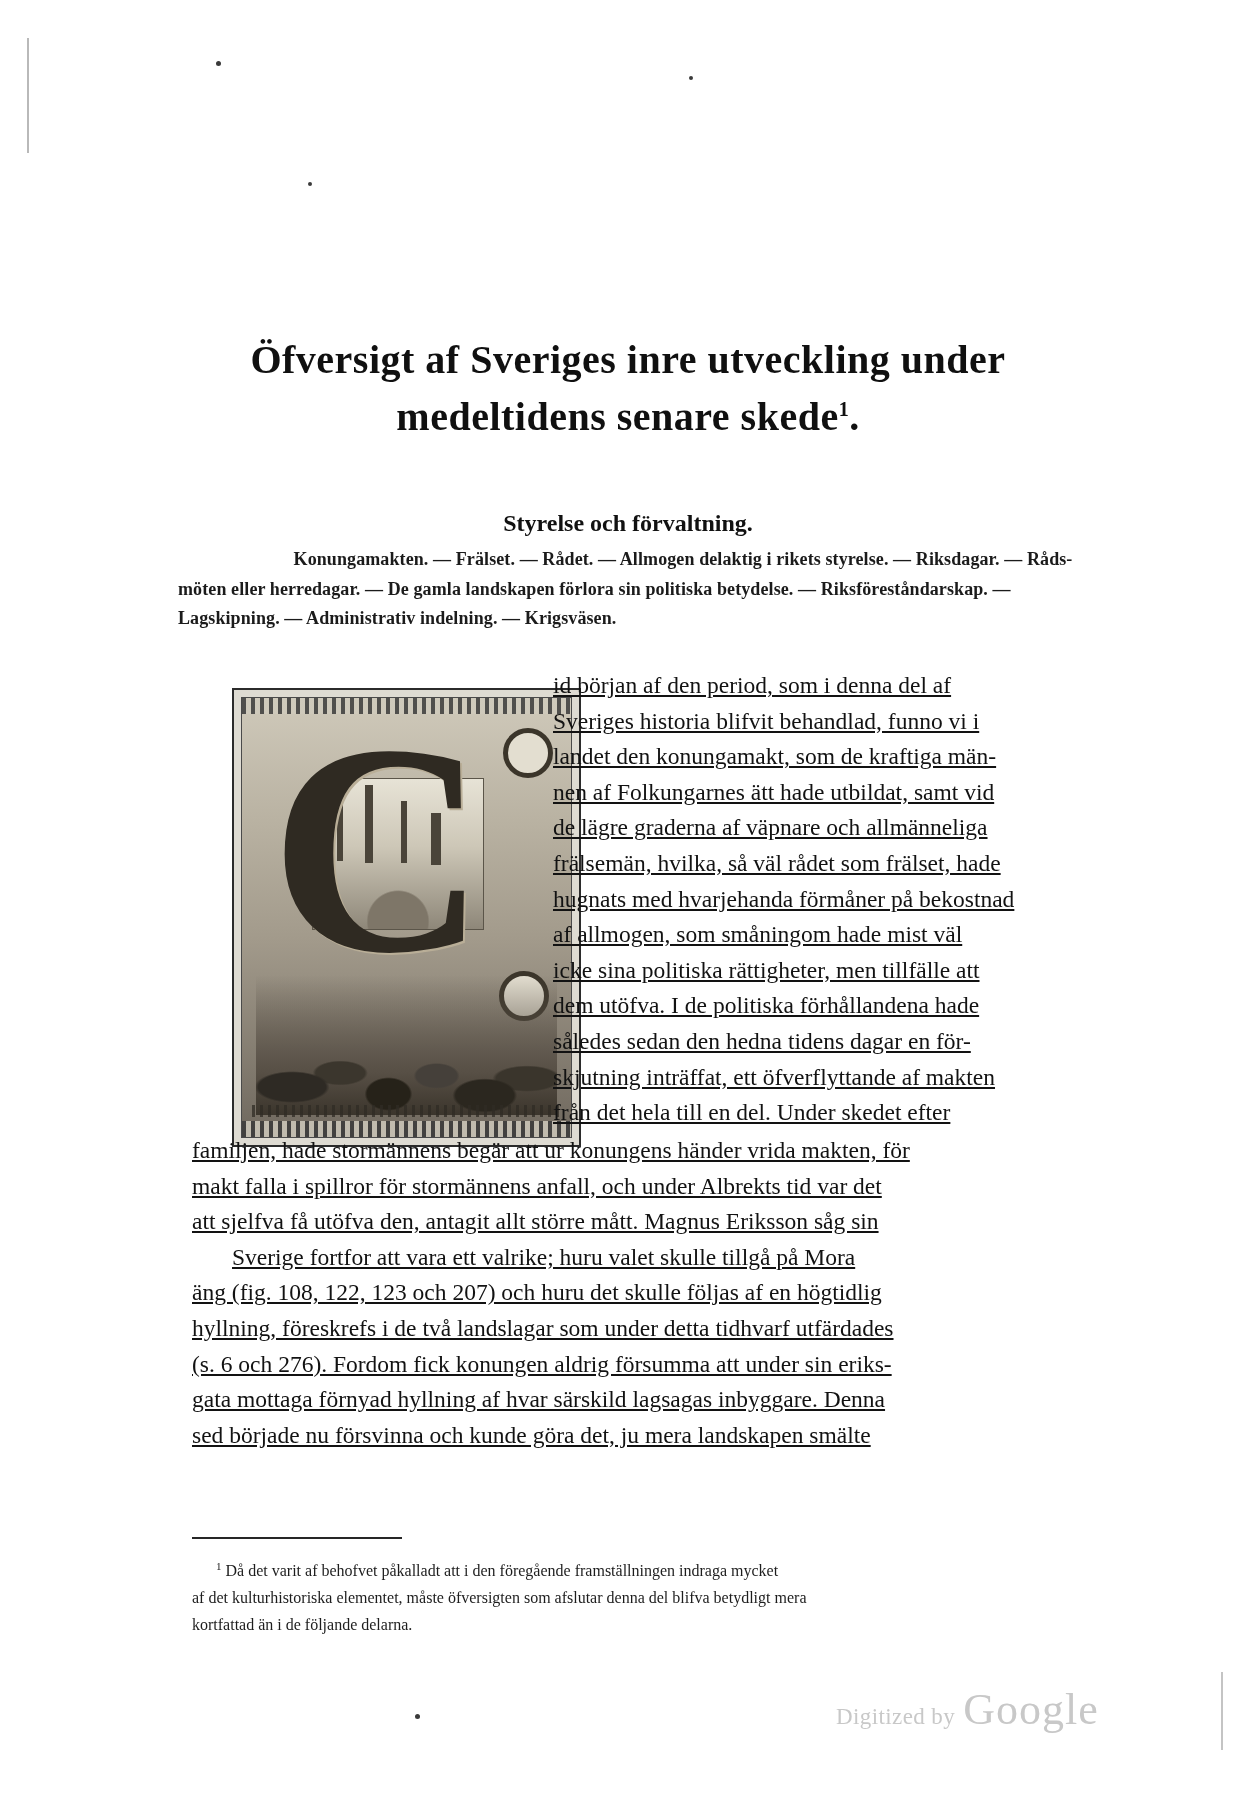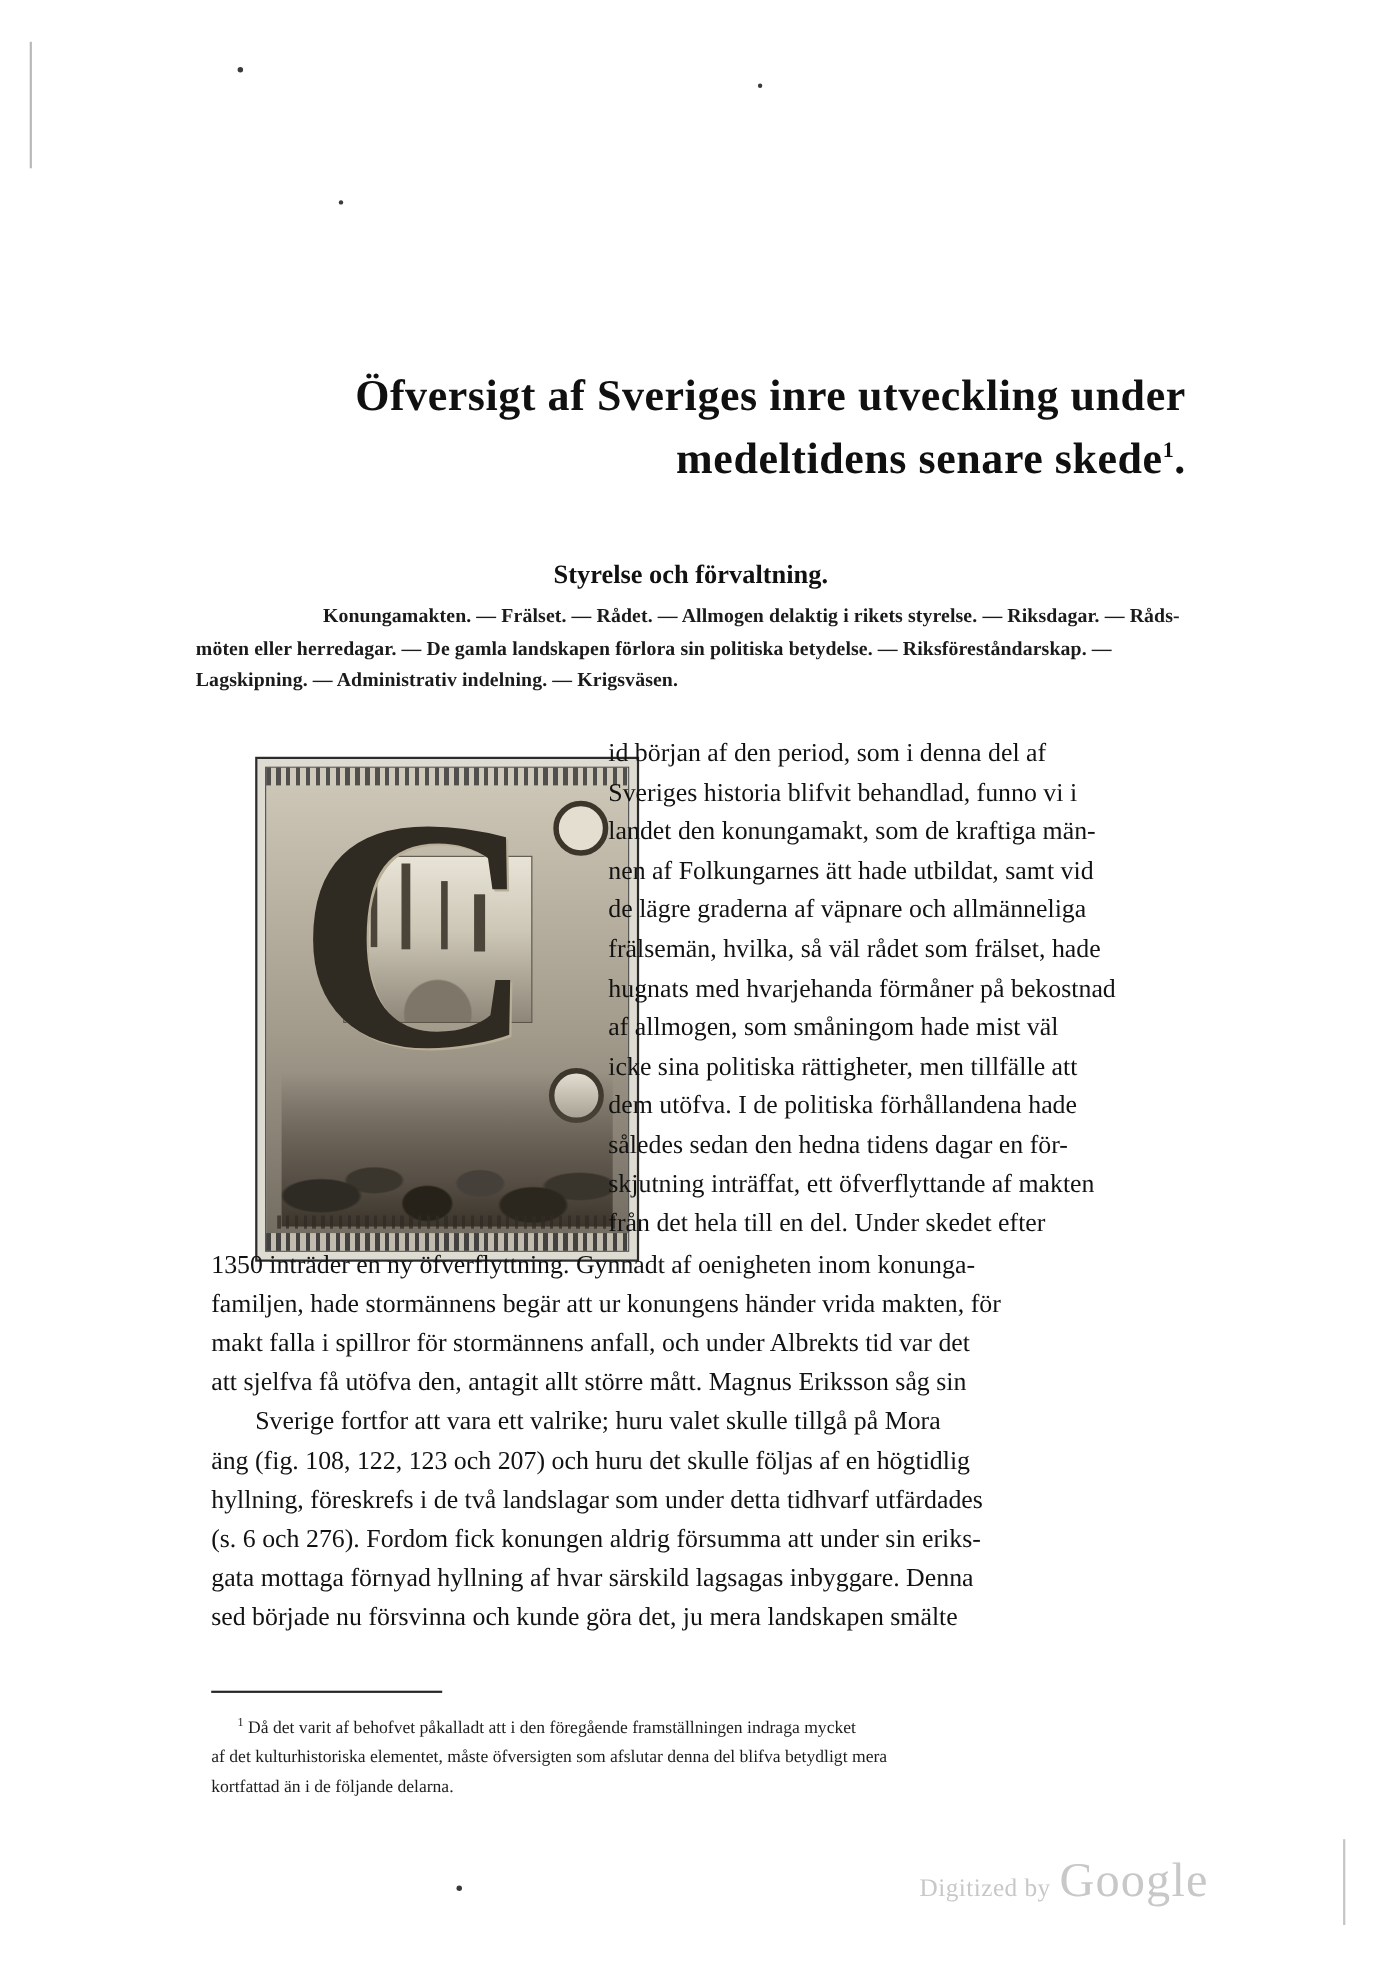--- a/index.html
+++ b/index.html
@@ -49,21 +49,21 @@
     width: 1255px;
     height: 1800px;
   }
 
   
   .title {
     position: absolute;
     left: 178px;
     top: 305px;
     width: 900px;
-    text-align: right;
+    text-align: center;
     font-size: 40px;
     font-weight: bold;
     letter-spacing: 0.5px;
     line-height: 1.42;
     color: #101010;
   }
   .title .line2 { display: block; }
   .title sup {
     font-size: 20px;
     vertical-align: super;
@@ -200,20 +200,21 @@
     top: 1133px;
     width: 996px;
     font-size: 23.5px;
     line-height: 35.6px;
     text-align: justify;
     color: #121212;
   }
   .col-right .ln, .body-full .ln {
     display: block;
     white-space: nowrap;
+    text-decoration: underline;
   }
   .justify-line {
     display: flex;
     justify-content: space-between;
   }
   .para-indent { padding-left: 40px; }
 
   
   .fn-rule {
     position: absolute;
@@ -312,21 +313,20 @@
     <span class="ln justify-line"><span>hugnats med hvarjehanda förmåner på bekostnad</span></span>
     <span class="ln justify-line"><span>af allmogen, som småningom hade mist väl</span></span>
     <span class="ln justify-line"><span>icke sina politiska rättigheter, men tillfälle att</span></span>
     <span class="ln justify-line"><span>dem utöfva. I de politiska förhållandena hade</span></span>
     <span class="ln justify-line"><span>således sedan den hedna tidens dagar en för-</span></span>
     <span class="ln justify-line"><span>skjutning inträffat, ett öfverflyttande af makten</span></span>
     <span class="ln justify-line"><span>från det hela till en del. Under skedet efter</span></span>
   </div>
 
   <div class="body-full">
-    <span class="ln">1350 inträder en ny öfverflyttning. Gynnadt af oenigheten inom konunga-</span>
     <span class="ln">familjen, hade stormännens begär att ur konungens händer vrida makten, för</span>
     <span class="ln">makt falla i spillror för stormännens anfall, och under Albrekts tid var det</span>
     <span class="ln">att sjelfva få utöfva den, antagit allt större mått. Magnus Eriksson såg sin</span>
     <span class="ln para-indent">Sverige fortfor att vara ett valrike; huru valet skulle tillgå på Mora</span>
     <span class="ln">äng (fig. 108, 122, 123 och 207) och huru det skulle följas af en högtidlig</span>
     <span class="ln">hyllning, föreskrefs i de två landslagar som under detta tidhvarf utfärdades</span>
     <span class="ln">(s. 6 och 276). Fordom fick konungen aldrig försumma att under sin eriks-</span>
     <span class="ln">gata mottaga förnyad hyllning af hvar särskild lagsagas inbyggare. Denna</span>
     <span class="ln">sed började nu försvinna och kunde göra det, ju mera landskapen smälte</span>
   </div>

